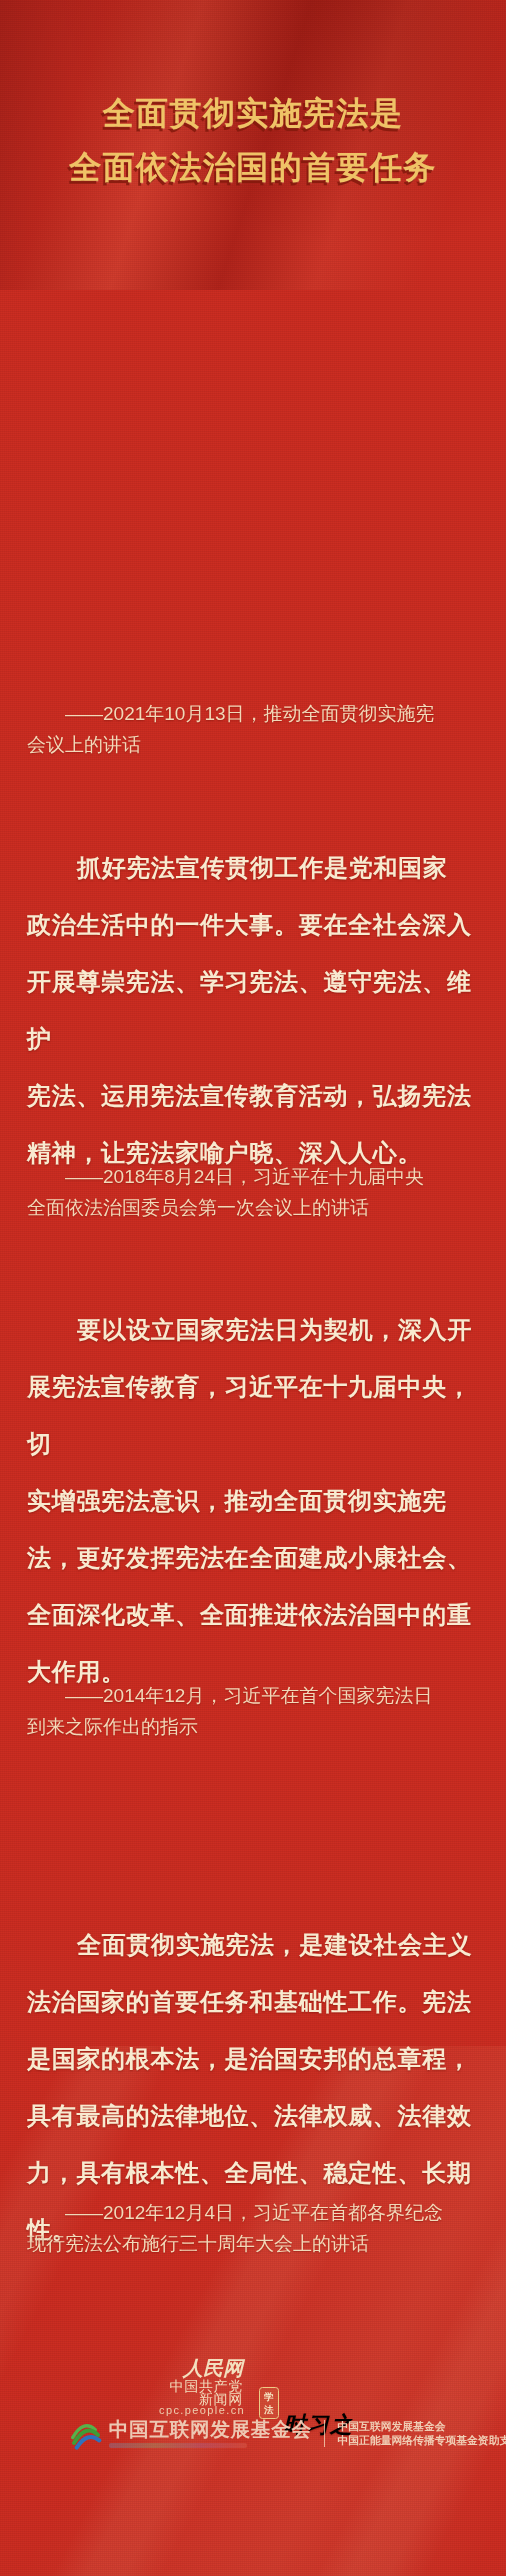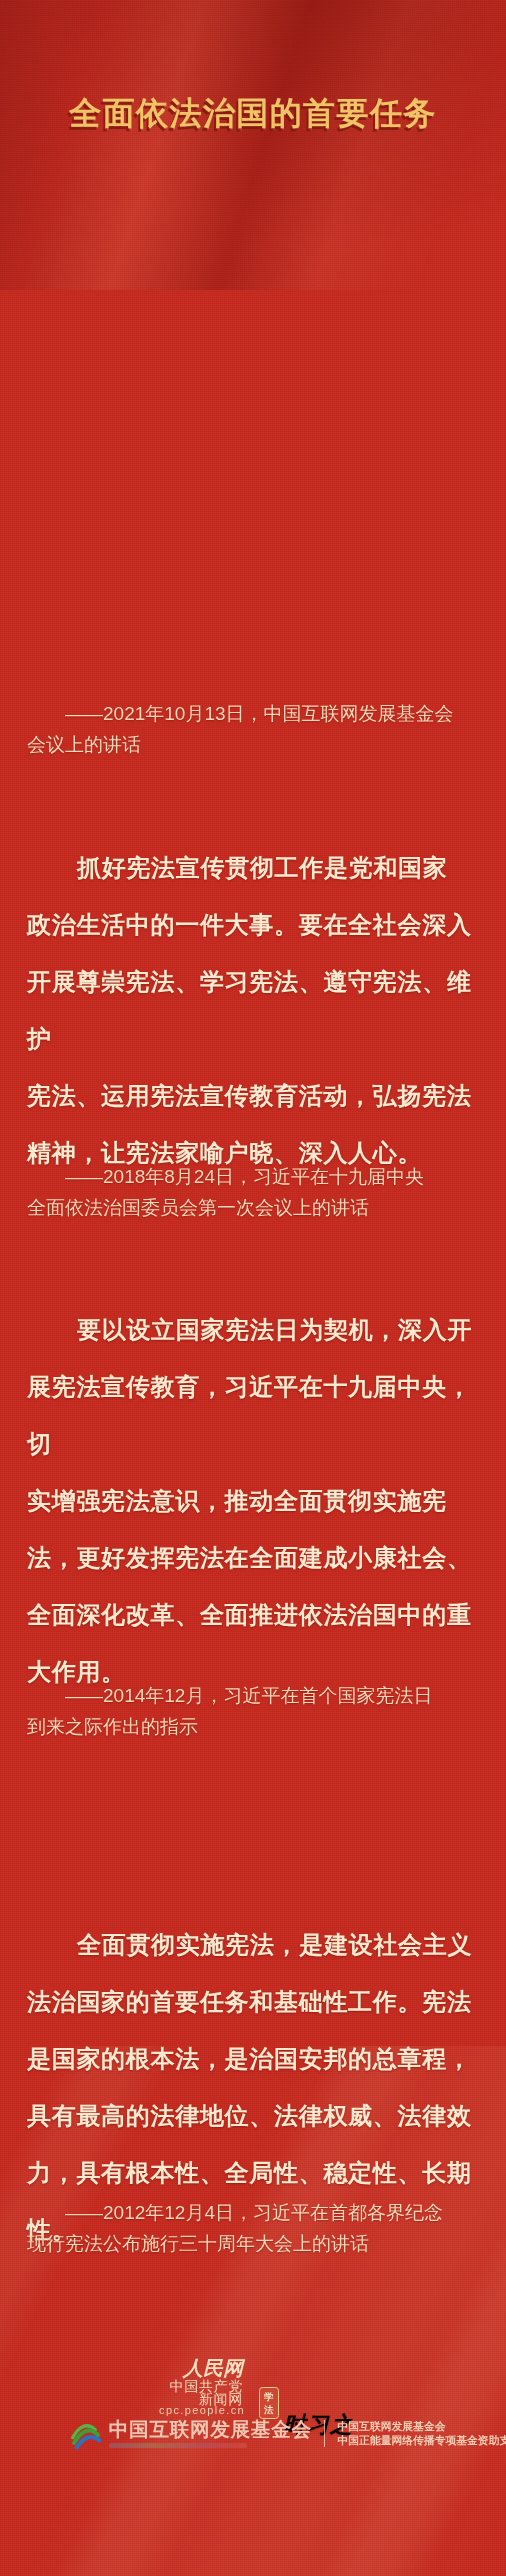--- a/index.html
+++ b/index.html
@@ -113,24 +113,25 @@
 </style>
 </head>
 <body>
 
 <div class="canvas">
   <div class="fold-top"></div>
   <div class="streaks"></div>
   <div class="texture"></div>
 
   <div class="title">
+    <div>全面贯彻实施宪法是</div>
     <div>全面依法治国的首要任务</div>
   </div>
 
-  <div class="cite" style="top:698px">——2021年10月13日，中国互联网发展基金会
+  <div class="cite" style="top:698px">——2021年10月13日，推动全面贯彻实施宪
 会议上的讲话</div>
 
   <div class="body-par" style="top:839px">抓好宪法宣传贯彻工作是党和国家
 政治生活中的一件大事。要在全社会深入
 开展尊崇宪法、学习宪法、遵守宪法、维护
 宪法、运用宪法宣传教育活动，弘扬宪法
 精神，让宪法家喻户晓、深入人心。</div>
   <div class="cite" style="top:1161px">——2018年8月24日，习近平在十九届中央
 全面依法治国委员会第一次会议上的讲话</div>
 

